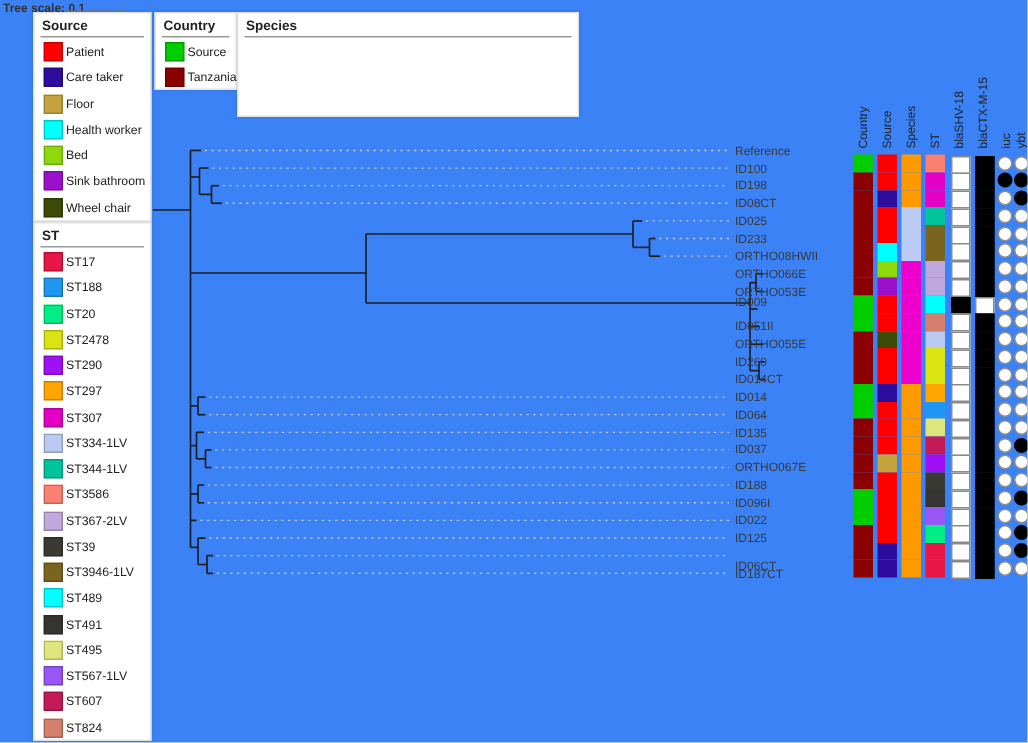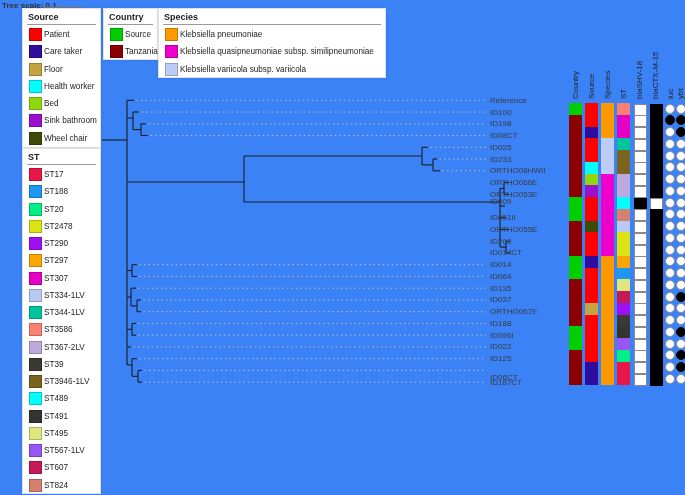--- a/index.html
+++ b/index.html
@@ -179,34 +179,20 @@
         </div>
         <div class="legend-item">
           <span class="legend-swatch" style="background: rgb(139, 0, 0);"></span>
           <span class="legend-item-label">Tanzania</span>
         </div>
       </div>
   </div>
 
   <div class="legend-box" style="left:158px;top:8px;width:228px;height:70px">
     <div class="legend-title">Species</div>
-    <div class="legend-items">
-        <div class="legend-item">
-          <span class="legend-swatch" style="background: rgb(255, 153, 0);"></span>
-          <span class="legend-item-label">Klebsiella pneumoniae</span>
-        </div>
-        <div class="legend-item">
-          <span class="legend-swatch" style="background: rgb(238, 0, 204);"></span>
-          <span class="legend-item-label">Klebsiella quasipneumoniae subsp. similipneumoniae</span>
-        </div>
-        <div class="legend-item">
-          <span class="legend-swatch" style="background: rgb(189, 204, 244);"></span>
-          <span class="legend-item-label">Klebsiella variicola subsp. variicola</span>
-        </div>
-      </div>
   </div>
 
   <div class="legend-box" style="left:22px;top:148px;width:79px;height:346px">
     <div class="legend-title">ST</div>
     <div class="legend-items">
         <div class="legend-item">
           <span class="legend-swatch" style="background: rgb(232, 21, 71);"></span>
           <span class="legend-item-label">ST17</span>
         </div>
         <div class="legend-item">

